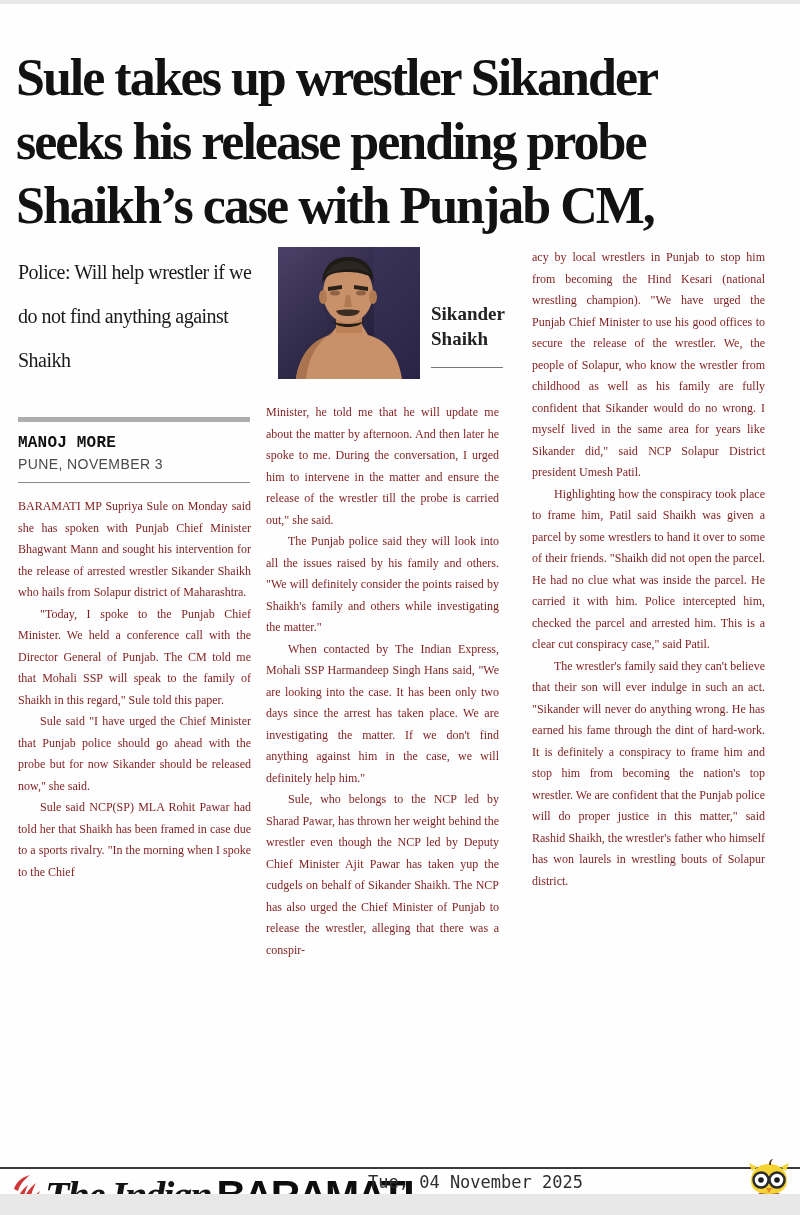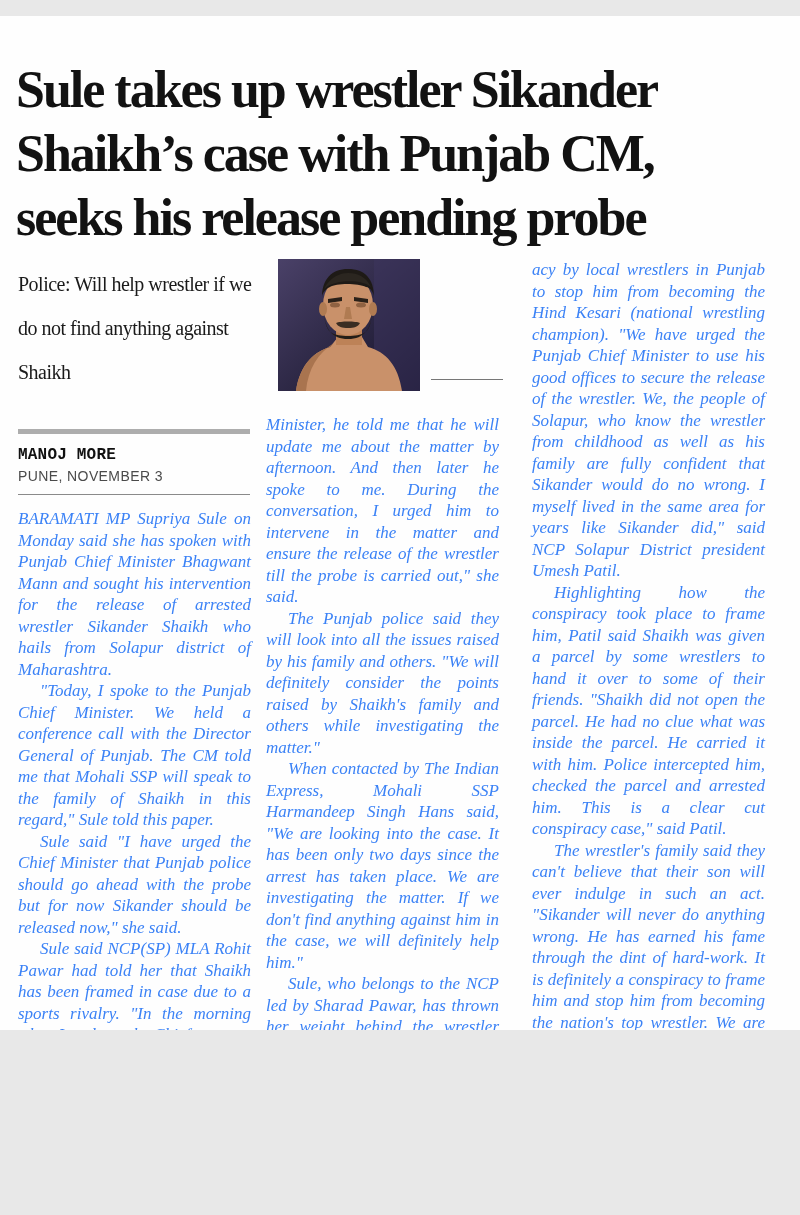--- a/index.html
+++ b/index.html
@@ -1,21 +1,21 @@
 <!DOCTYPE html>
 <html><head>
 <meta charset="utf-8">
 <style>
   * { margin: 0; padding: 0; box-sizing: border-box; }
   html, body { background: #e8e8e8; }
   #page {
     position: relative;
     width: 800px;
-    height: 1014px;
-    margin: 16px auto;
+    height: 1190px;
+    margin: 4px auto;
     background: #fefefe;
     overflow: hidden;
     font-family: "Liberation Serif", serif;
     color: #1c1c1c;
   }
   
   .headline { position: absolute; left: 16px; top: 42px; width: 772px; }
   .headline-line {
     font-family: "Liberation Serif", serif;
     font-weight: 700;
@@ -45,22 +45,22 @@
   .byline-dateline {
     position: absolute; left: 18px; top: 452px;
     font-family: "Liberation Sans", sans-serif;
     font-weight: 400; font-size: 14px; letter-spacing: 0.4px; color: #4a4a4a; text-align: right;
   }
   .rule-thin { position: absolute; left: 18px; top: 478px; width: 232px; height: 1px; background: #8a8a8a; }
   
   .body-col {
     position: absolute; width: 233px;
     font-family: "Liberation Serif", serif;
-    font-size: 17px; line-height: 21.5px;
-    text-align: justify; color: #3b82f6; font-style: italic;
+    font-size: 12px; line-height: 21.5px;
+    text-align: justify; color: #7f1d1d;
   }
   #col1 { left: 18px;  top: 492px; height: 660px; }
   #col2 { left: 266px; top: 398px; height: 755px; }
   #col3 { left: 532px; top: 243px; height: 910px; }
   .body-col p { text-indent: 22px; }
   .body-col p.no-indent { text-indent: 0; }
   
   .photo { position: absolute; left: 278px; top: 243px; width: 142px; height: 132px; }
   .photo svg { display: block; }
   .photo-caption {
@@ -92,22 +92,22 @@
   }
   .owl { position: absolute; left: 742px; top: 1155px; }
 </style>
 </head>
 <body>
 
 <div id="page">
 
   <div class="headline">
     <div class="headline-line">Sule takes up wrestler Sikander</div>
+    <div class="headline-line">seeks his release pending probe</div>
     <div class="headline-line">Shaikh’s case with Punjab CM,</div>
-    <div class="headline-line">seeks his release pending probe</div>
   </div>
 
   <div class="deck">Police: Will help wrestler if we do not find anything against Shaikh</div>
 
   <div class="rule-thick"></div>
   <div class="byline-author">MANOJ MORE</div>
   <div class="byline-dateline">PUNE, NOVEMBER 3</div>
   <div class="rule-thin"></div>
 
   <div id="col1" class="body-col">
@@ -146,20 +146,24 @@
       <ellipse cx="83" cy="46" rx="5" ry="2.5" fill="#8f6242"></ellipse>
 
       <path d="M68 48 L72 48 L74 60 L66 60 Z" fill="#b07b52"></path>
 
       <path d="M46 50 C46 70 54 80 70 80 C86 80 94 70 94 50 C94 66 90 72 86 74 C80 78 60 78 54 74 C50 72 46 66 46 50 Z" fill="#241e18"></path>
       <path d="M58 64 C62 62 78 62 82 64 C80 68 76 69 70 69 C64 69 60 68 58 64 Z" fill="#3a2d22"></path>
 
       <ellipse cx="45" cy="50" rx="4" ry="7" fill="#b07b52"></ellipse>
       <ellipse cx="95" cy="50" rx="4" ry="7" fill="#b07b52"></ellipse>
     </svg>
+  </div>
+  <div class="photo-caption">
+    <div>Sikander</div>
+    <div>Shaikh</div>
   </div>
   <div class="caption-rule"></div>
 
   <div id="col2" class="body-col">
     <p class="no-indent">Minister, he told me that he will update me about the matter by afternoon. And then later he spoke to me. During the conversation, I urged him to intervene in the matter and ensure the release of the wrestler till the probe is carried out," she said.</p>
     <p>The Punjab police said they will look into all the issues raised by his family and others. "We will definitely consider the points raised by Shaikh's family and others while investigating the matter."</p>
     <p>When contacted by The Indian Express, Mohali SSP Harmandeep Singh Hans said, "We are looking into the case. It has been only two days since the arrest has taken place. We are investigating the matter. If we don't find anything against him in the case, we will definitely help him."</p>
     <p>Sule, who belongs to the NCP led by Sharad Pawar, has thrown her weight behind the wrestler even though the NCP led by Deputy Chief Minister Ajit Pawar has taken yup the cudgels on behalf of Sikander Shaikh. The NCP has also urged the Chief Minister of Punjab to release the wrestler, alleging that there was a conspir-</p>
   </div>
 

